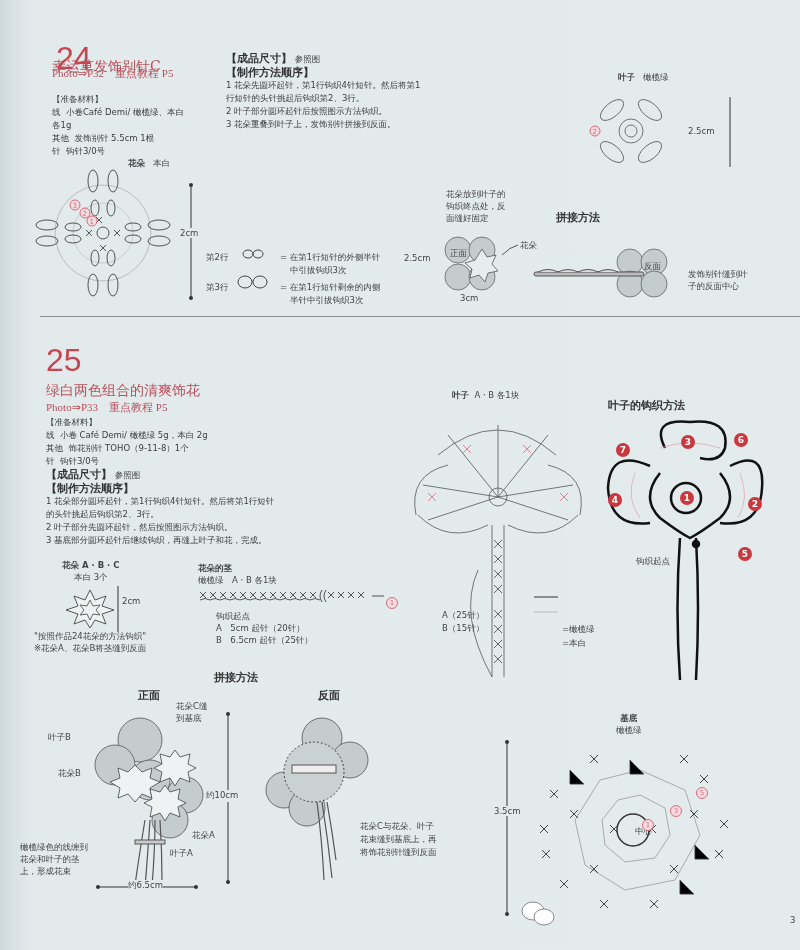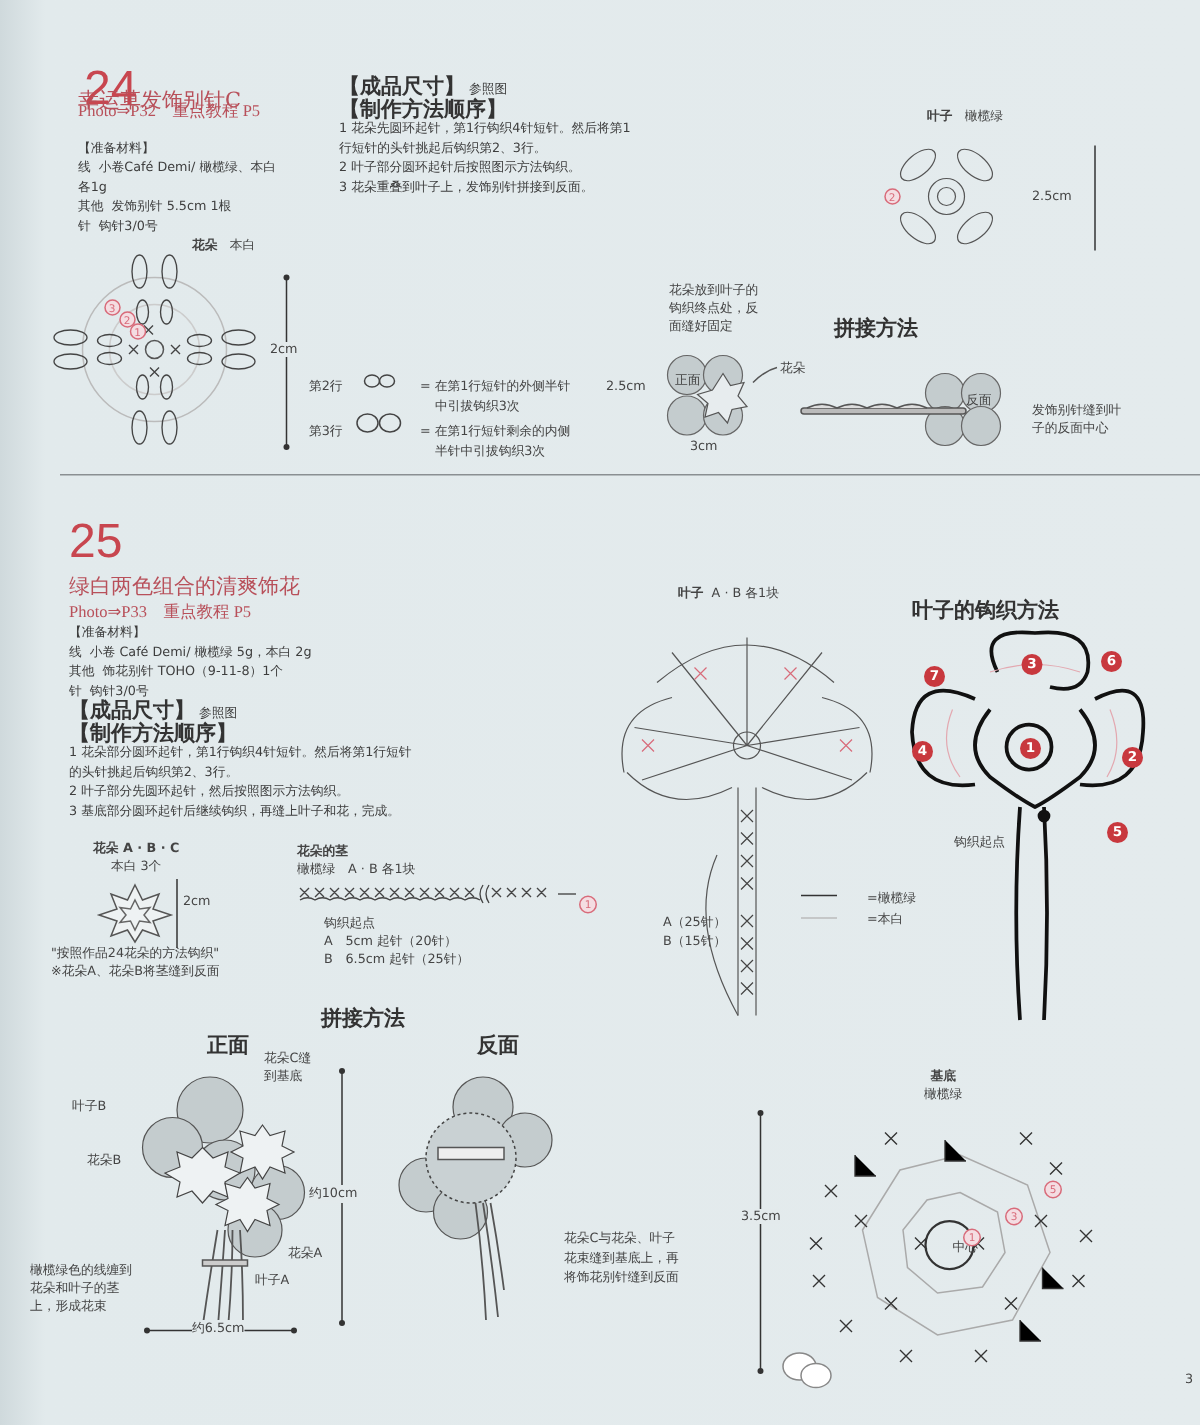--- a/index.html
+++ b/index.html
@@ -3,21 +3,21 @@
 <meta charset="utf-8">
 <style>
   html,body{margin:0;padding:0;}
   body{width:800px;height:950px;background:#d9e3e6;position:relative;overflow:hidden;font-family:"DejaVu Sans",sans-serif;color:#3a3a3a;}
   .page{position:absolute;left:0;top:0;width:800px;height:950px;background:linear-gradient(90deg,#cfd9dc 0px,#e2eaec 30px,#e4ebed 100%);}
   .abs{position:absolute;}
   .num{color:#c8464f;font-family:"Liberation Sans",sans-serif;font-size:32px;line-height:32px;}
   .title{color:#b8505a;font-family:"DejaVu Serif",serif;font-size:14px;}
   .photo{color:#b8505a;font-family:"Liberation Serif",serif;font-size:11px;}
   .txt{font-size:8.5px;line-height:13px;color:#3d3d3d;white-space:nowrap;}
-  .hd{font-size:14px;font-weight:bold;color:#333;}
+  .hd{font-size:11px;font-weight:bold;color:#333;}
   .lbl{font-size:8.5px;color:#444;white-space:nowrap;}
   .rule{position:absolute;left:40px;width:760px;height:1px;background:#8a8f92;}
   .circ{display:inline-block;width:14px;height:14px;border-radius:50%;background:#c8383e;color:#fff;font-size:9px;font-weight:bold;text-align:center;line-height:14px;}
   .circo{display:inline-block;width:10px;height:10px;border-radius:50%;border:1px solid #d86b7a;color:#d86b7a;font-size:7px;text-align:center;line-height:10px;background:#f4dde2;}
   svg{position:absolute;overflow:visible;}
   .wm{font-size:17px;color:#ffffff;text-shadow:0 0 2px #555,0 0 1px #333;font-family:"DejaVu Sans",sans-serif;white-space:nowrap;}
 </style>
 </head>
 <body>
 
@@ -232,21 +232,21 @@
     </g>
   </svg>
   <div class="abs lbl" style="left:442px;top:588px;line-height:13px;margin-top:21px;">
     <div>A（25针）</div>
     <div>B（15针）</div>
   </div>
   <svg style="left:534px;top:594px;" width="30" height="22">
     <line x1="0" y1="3" x2="24" y2="3" stroke="#333"></line>
       <line x1="0" y1="18" x2="24" y2="18" stroke="#bbb"></line>
   </svg>
-  <div class="abs lbl" style="left:562px;top:592px;line-height:14px;margin-left:16px;">
+  <div class="abs lbl" style="left:562px;top:622px;line-height:14px;">
     <div>=橄榄绿</div>
     <div>=本白</div>
   </div>
 
   <div class="abs hd" style="left:608px;top:398px;text-align:center;">叶子的钩织方法</div>
   <svg style="left:600px;top:418px;" width="170" height="280">
     <g stroke="#111" stroke-width="2.5" fill="none">
       <path d="M65 30 Q50 0 90 4 Q130 0 125 30 Q120 45 100 40"></path>
       <path d="M50 48 Q10 30 8 70 Q10 110 50 105"></path>
       <path d="M130 48 Q165 30 162 70 Q160 110 120 105"></path>
@@ -323,21 +323,21 @@
         <circle cx="88" cy="50" r="18"></circle>
         <circle cx="22" cy="80" r="18"></circle>
         <circle cx="45" cy="98" r="18"></circle>
     </g>
     <circle cx="52" cy="62" r="30" fill="#c9d1d3" stroke="#444" stroke-dasharray="2 2"></circle>
     <rect x="30" y="55" width="44" height="8" fill="#eee" stroke="#555"></rect>
     <g stroke="#555" fill="none" stroke-width="1.2">
       <path d="M55 92 Q60 130 62 170 M60 92 Q66 130 70 168 M65 92 Q70 120 74 150"></path>
     </g>
   </svg>
-  <div class="abs lbl" style="left:376px;top:820px;line-height:13px;">
+  <div class="abs lbl" style="left:360px;top:820px;line-height:13px;">
     <div>花朵C与花朵、叶子</div>
     <div>花束缝到基底上，再</div>
     <div>将饰花别针缝到反面</div>
   </div>
 
   <div class="abs lbl" style="left:616px;top:712px;text-align:center;line-height:12px;">
     <div><b>基底</b></div>
     <div>橄榄绿</div>
   </div>
   <svg style="left:505px;top:740px;" width="4" height="176">

